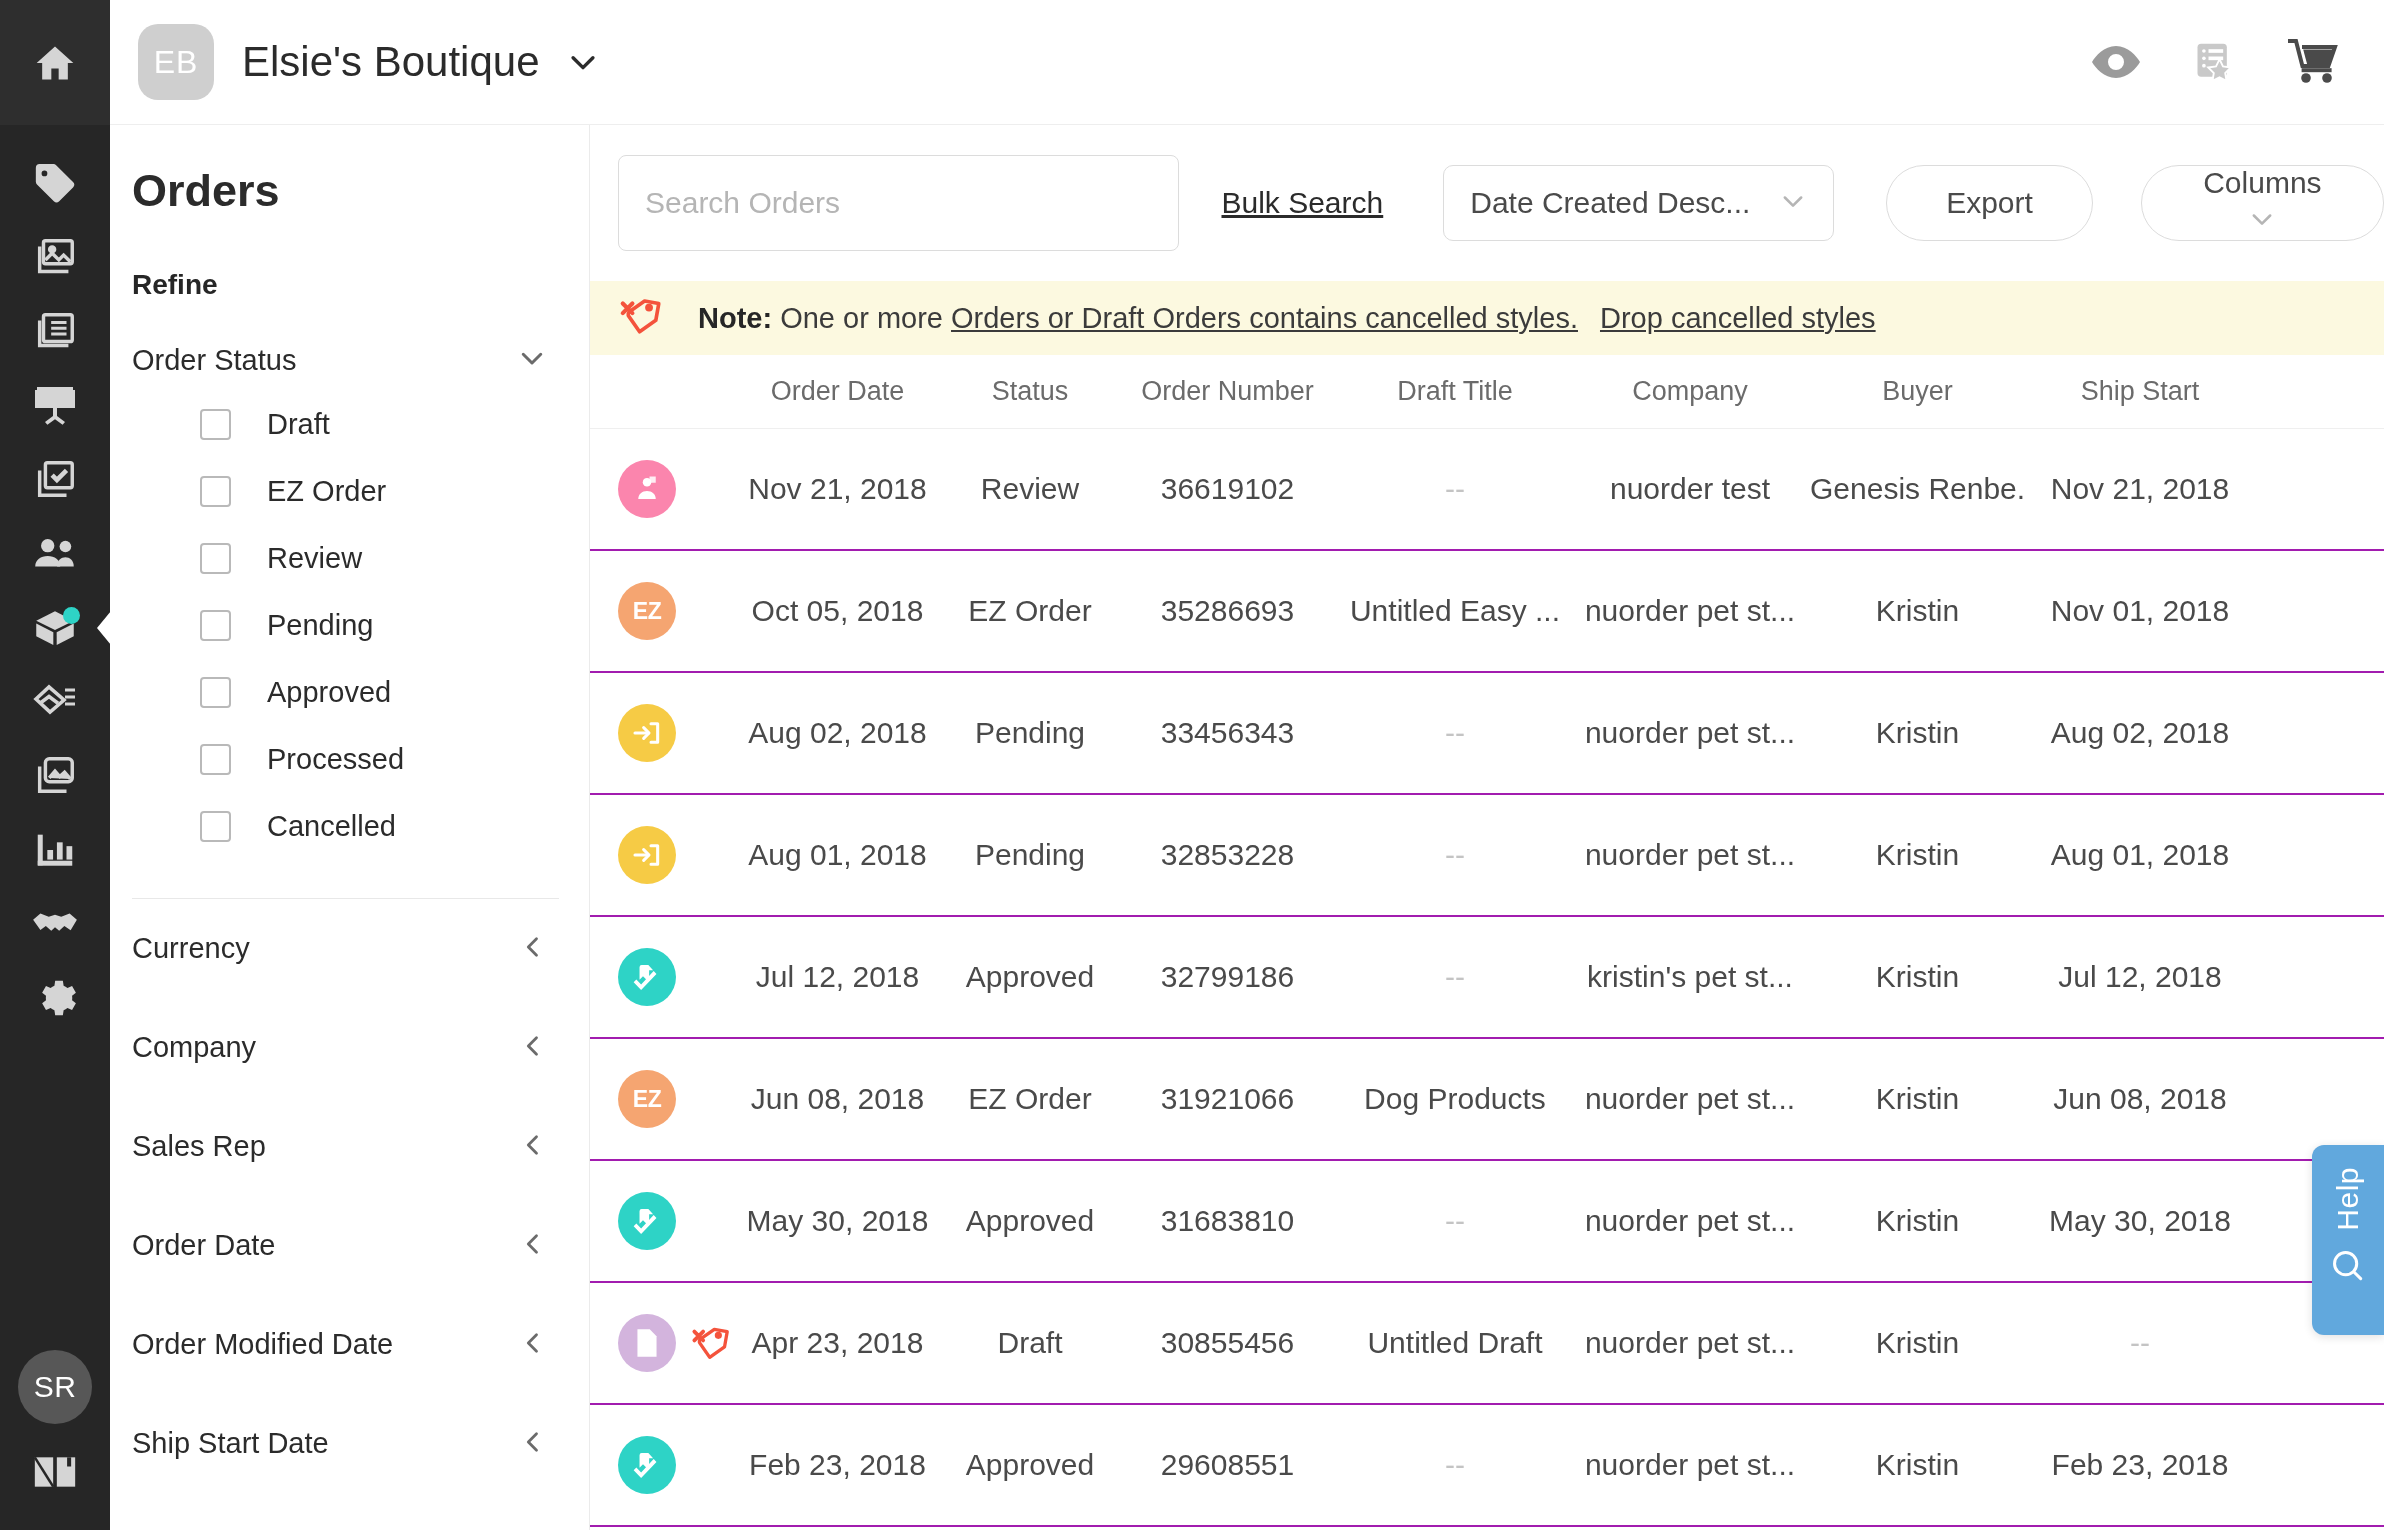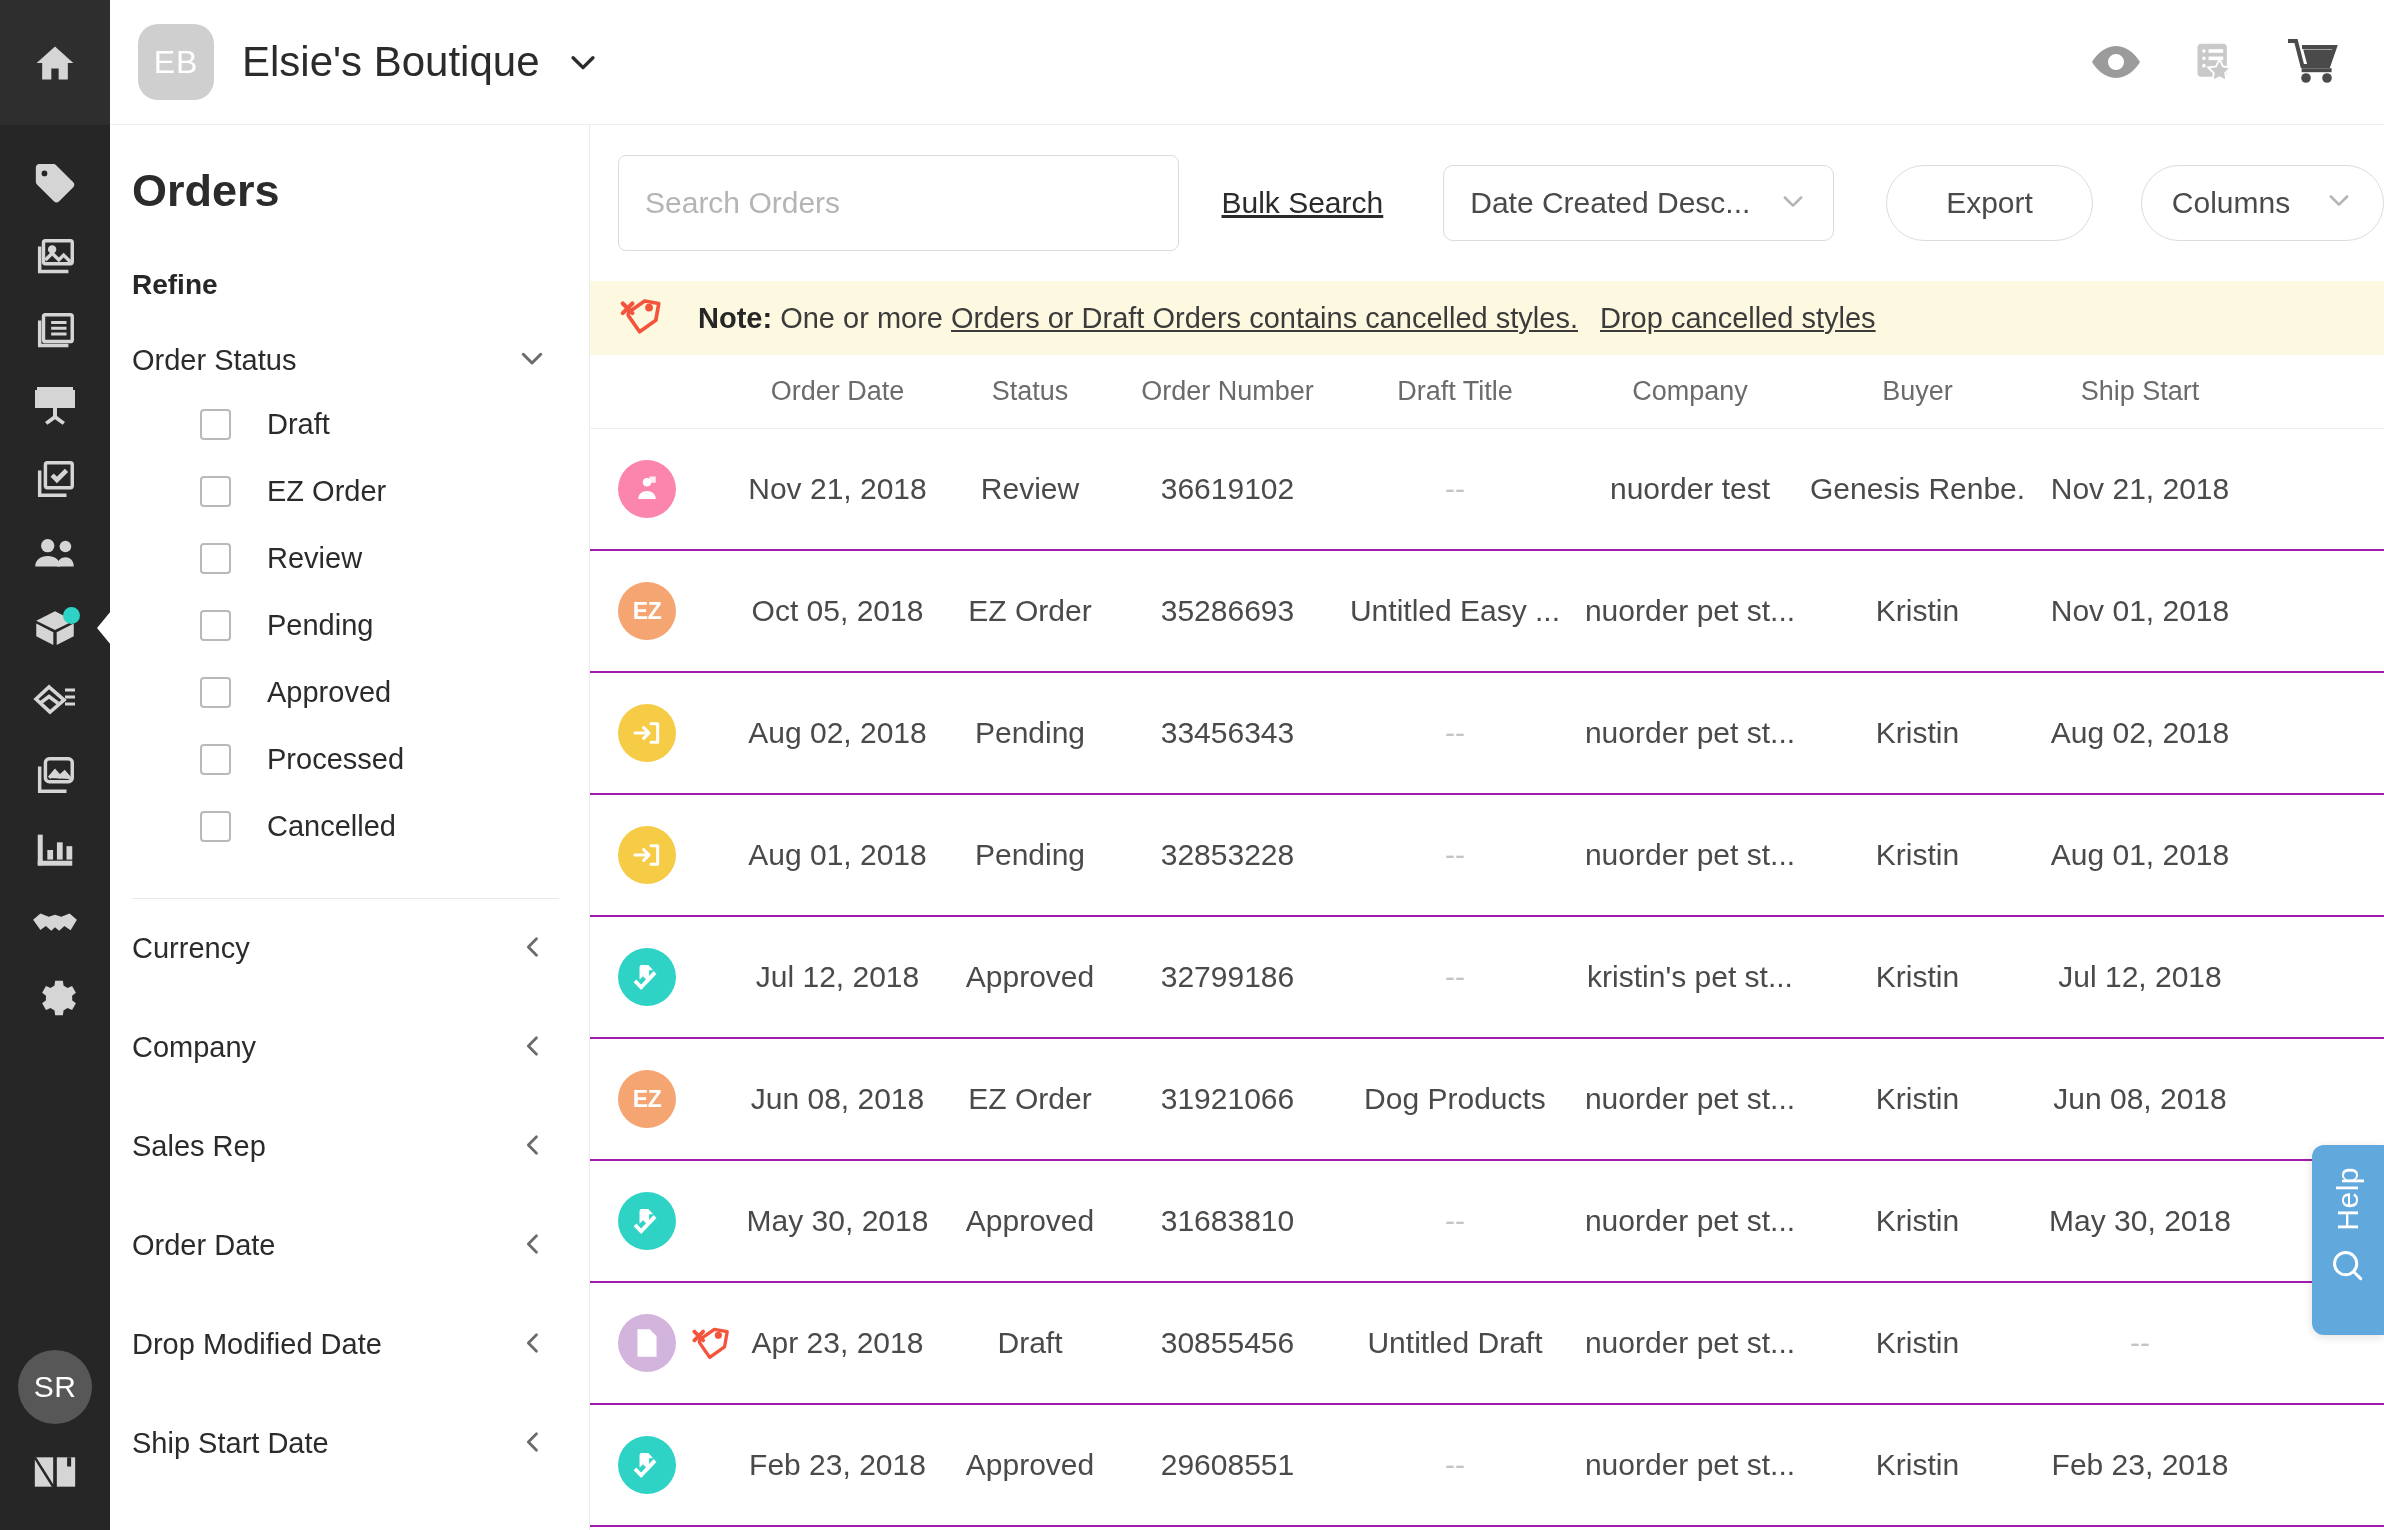--- a/index.html
+++ b/index.html
@@ -163,21 +163,21 @@
   }
   .sort-select .t { font-size: 30px; color: #4a4a4a; }
   .btn {
     height: 76px; border: 1px solid #dcdcdc; border-radius: 40px;
     display: flex; align-items: center; justify-content: center;
     font-size: 30px; color: #4a4a4a; cursor: pointer; background: #fff;
   }
   .btn-export { margin-left: 52px; width: 212px; }
   .btn-columns {
     margin-left: 48px; width: 248px;
-    justify-content: space-between; padding: 0 30px;
+    justify-content: space-between; padding: 0 30px; flex-direction: column;
   }
   .btn-columns .t { font-size: 30px; color: #4a4a4a; }
 
   
   .note {
     background: #fcf9e0;
     height: 74px;
     display: flex; align-items: center;
     padding-left: 28px;
     margin-right: 0;
@@ -476,21 +476,21 @@
                   <path d="M15 5l-7 7 7 7"></path>
                 </svg></span>
             </div>
             <div class="facet-row">
               <span class="t">Order Date</span>
               <span><svg width="28" height="28" viewBox="0 0 24 24" fill="none" stroke="#6b6b6b" stroke-width="2.4" stroke-linecap="round" stroke-linejoin="round">
                   <path d="M15 5l-7 7 7 7"></path>
                 </svg></span>
             </div>
             <div class="facet-row">
-              <span class="t">Drop Modified Date</span>
+              <span class="t">Order Modified Date</span>
               <span><svg width="28" height="28" viewBox="0 0 24 24" fill="none" stroke="#6b6b6b" stroke-width="2.4" stroke-linecap="round" stroke-linejoin="round">
                   <path d="M15 5l-7 7 7 7"></path>
                 </svg></span>
             </div>
             <div class="facet-row">
               <span class="t">Ship Start Date</span>
               <span><svg width="28" height="28" viewBox="0 0 24 24" fill="none" stroke="#6b6b6b" stroke-width="2.4" stroke-linecap="round" stroke-linejoin="round">
                   <path d="M15 5l-7 7 7 7"></path>
                 </svg></span>
             </div>

